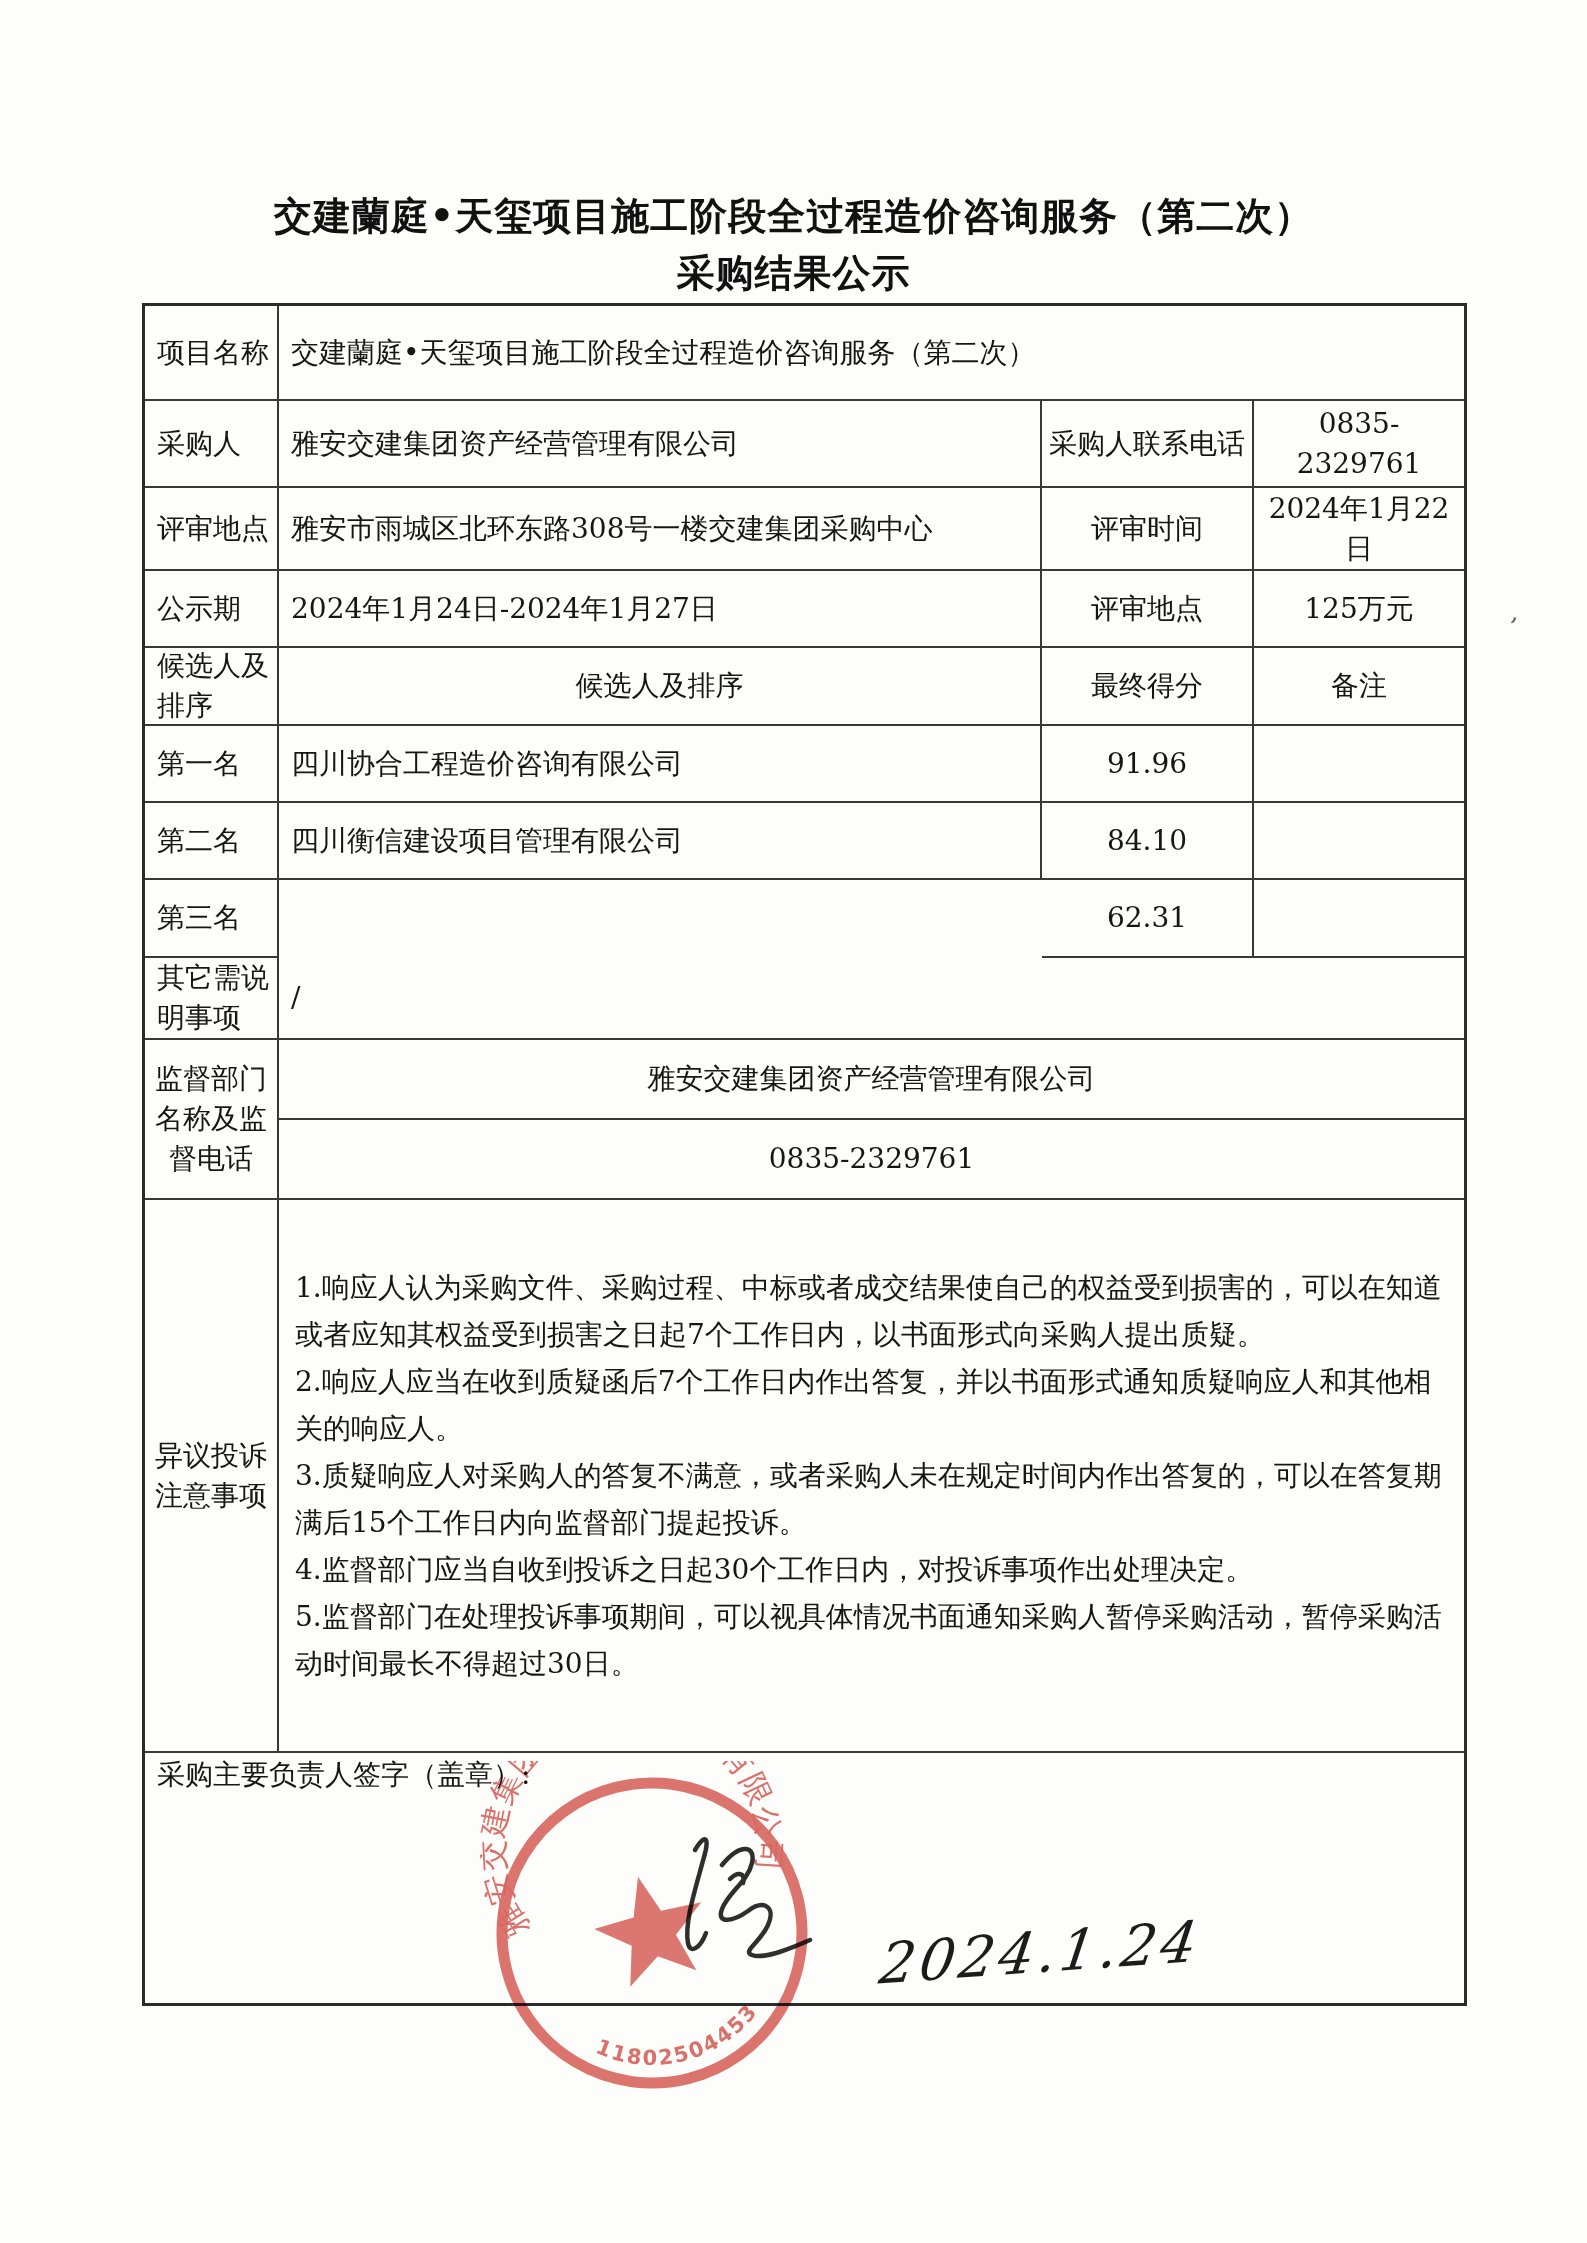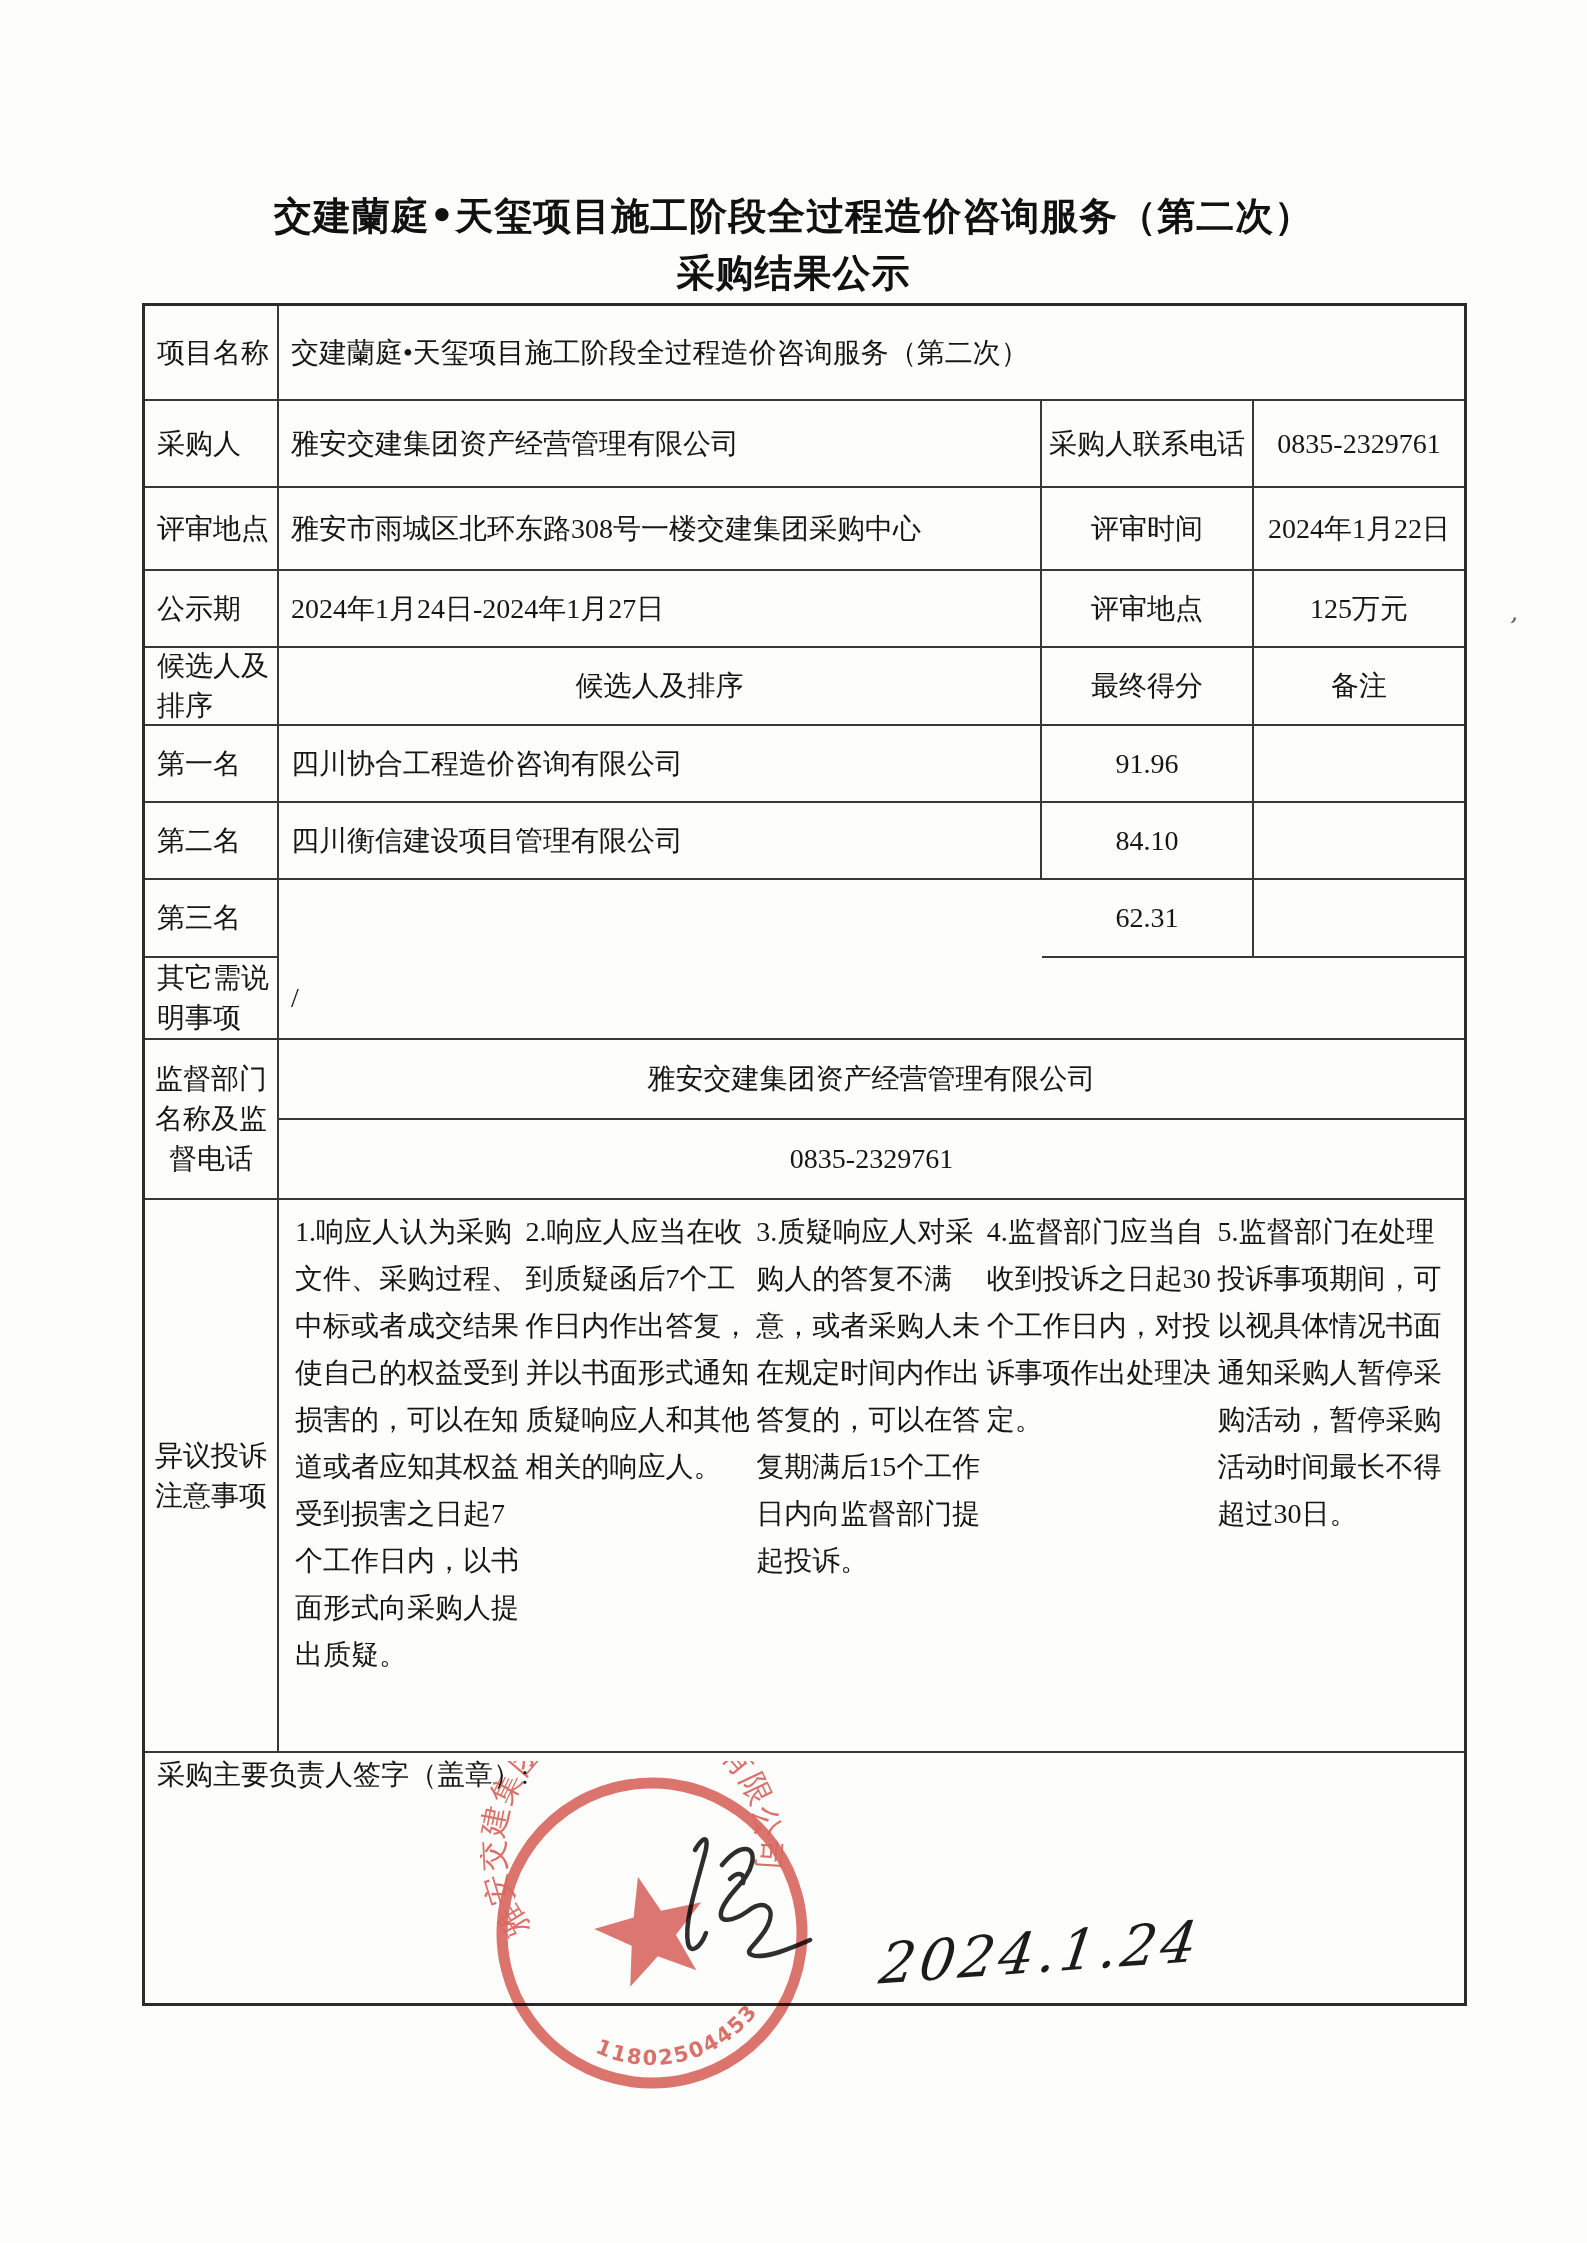--- a/index.html
+++ b/index.html
@@ -13,34 +13,33 @@
     font-family:"DejaVu Sans","Liberation Sans",sans-serif;font-weight:bold;
     font-size:38px;line-height:57px;letter-spacing:1px;color:#111;
   }
   .doc-table{
     position:absolute;left:142px;top:303px;
     display:grid;
     grid-template-columns:134px 763px 212px 210px;
     grid-template-rows:95px 87px 83px 77px 78px 77px 77px 78px 82px 80px 80px 553px 250px;
     border:3px solid #2b2b2b;
     background:transparent;
-    font-family:Liberation Serif, serif;
   }
   .c{
     border-right:2px solid #383838;border-bottom:2px solid #383838;
     display:flex;align-items:center;
     font-size:28px;line-height:40px;color:#161616;
     padding:2px 8px 2px 12px;box-sizing:border-box;overflow:hidden;
   }
   .er{border-right:none;}
   .eb{border-bottom:none;}
   .ctr{justify-content:center;text-align:center;padding:2px 6px;}
   .objection-text{
-    flex-direction:row;justify-content:space-between;align-items:flex-start;
-    line-height:47px;padding:8px 16px;
+    flex-direction:column;justify-content:center;align-items:flex-start;
+    line-height:47px;padding:24px 16px;
   }
   .objection-text div{width:100%;}
   .sig-cell{position:relative;align-items:flex-start;padding-left:12px;}
   .stamp{position:absolute;left:480px;top:1761px;mix-blend-mode:multiply;opacity:0.88;}
   .signature{position:absolute;left:660px;top:1835px;mix-blend-mode:multiply;}
   .hand-date{
     position:absolute;left:880px;top:1920px;width:320px;
     font-family:"DejaVu Serif","Liberation Serif",serif;font-style:italic;
     font-size:56px;color:#1c1c1c;transform:rotate(-4deg) skewX(-12deg);
     letter-spacing:4px;white-space:nowrap;

